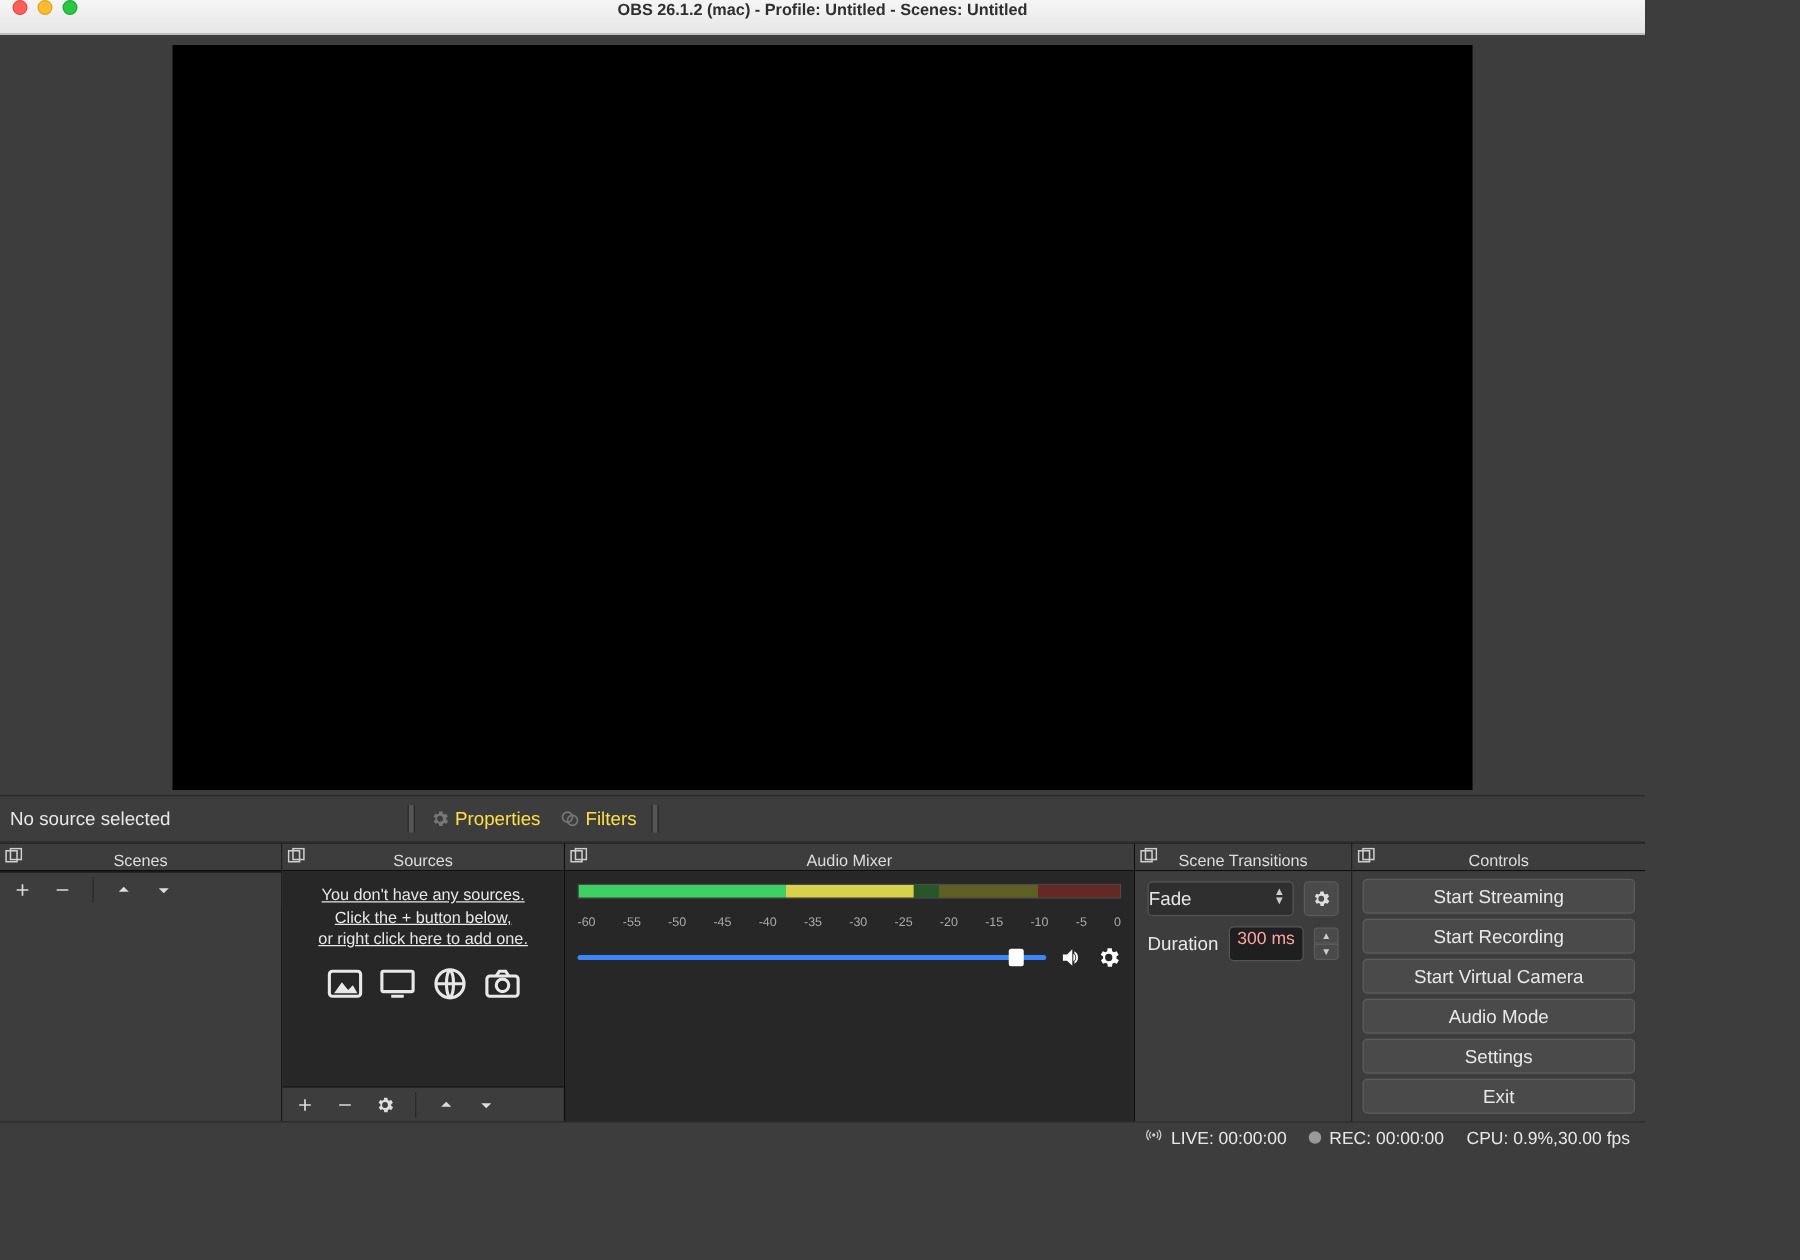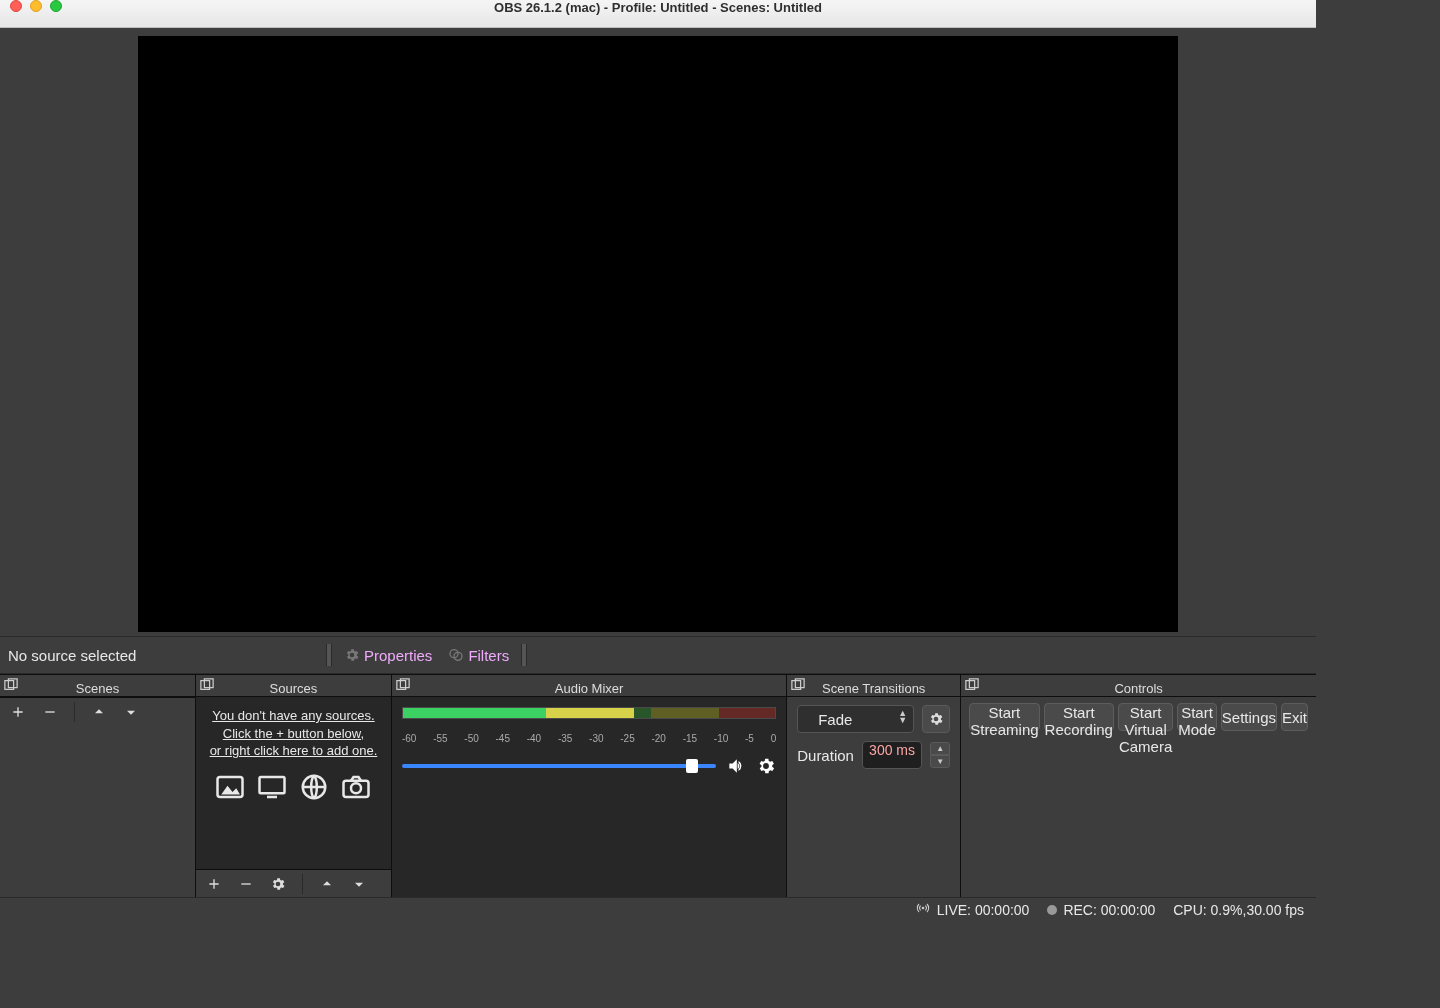--- a/index.html
+++ b/index.html
@@ -38,21 +38,21 @@
   .preview { width: 1040px; height: 596px; background:#000; }
 
   .src-toolbar {
     height: 38px; display:flex; align-items:center; padding: 0 8px;
     border-top: 1px solid #2b2b2b; border-bottom: 1px solid #2b2b2b;
     background:#3d3d3d;
     position: relative;
   }
   .src-toolbar .status { font-size: 15px; color:#e8e8e8; }
   .tbtn {
-    display:flex; gap:4px; font-size:15px; color:#f0abfc;
+    display:flex; gap:4px; font-size:15px; color:#fde047;
     padding: 4px 8px; border: none; background:transparent;
   }
   .vgrip { width:6px; height:22px; margin:0 4px; background:linear-gradient(#555,#555); border-left:1px solid #2a2a2a; border-right:1px solid #2a2a2a;}
   .tbtn svg { width:16px; height:16px; fill:#777; }
 
   .panels { flex:1; display:flex; border-top:1px solid #0e0e0e; }
   .panel { display:flex; flex-direction:column; background:#3d3d3d; border-right:1px solid #0e0e0e;}
   .panel:last-child{border-right:none;}
   .panel-header {
     height: 22px; background:#3d3d3d; text-align:center; font-size:13px; color:#ddd;
@@ -106,34 +106,34 @@
   .slider-row{display:flex;align-items:center;gap:10px;margin-top:12px;}
   .slider{flex:1;position:relative;height:4px;background:#3a86ff;border-radius:2px;}
   .slider .thumb{position:absolute;right:18px;top:-5px;width:12px;height:14px;background:#fff;border-radius:2px;}
   .slider-row svg{width:20px;height:20px;fill:#fff;}
 
   
   .trans-body{padding:8px 10px;background:#3d3d3d;}
   .trans-row{display:flex;align-items:center;gap:8px;margin-bottom:8px;}
   .select{
     flex:1; background:#2f2f2f; border:1px solid #555; border-radius:4px;
-    height:28px; display:flex; align-items:center; padding:0 20px; color:#e8e8e8;
+    height:28px; display:flex; align-items:center; padding:0 0; color:#e8e8e8;
     position:relative; font-size:15px;
   }
   .select .arrows{position:absolute;right:6px;top:4px;display:flex;flex-direction:column;line-height:7px;font-size:9px;color:#ccc;}
   .sqbtn{width:28px;height:28px;background:#4a4a4a;border:1px solid #5a5a5a;border-radius:4px;display:flex;align-items:center;justify-content:center;}
   .sqbtn svg{width:16px;height:16px;fill:#ddd;}
   .label{font-size:15px;color:#e8e8e8;width:62px;}
   .numfield{width:84px;height:28px;background:#1f1f1f;border:1px solid #555;border-radius:4px;color:#fca5a5;display:flex;align-items:flex-start;justify-content:center;font-size:14px;font-family:inherit;}
   .spin{display:flex;flex-direction:column;gap:0;}
   .spin .sb{width:20px;height:13px;background:#4a4a4a;border:1px solid #5a5a5a;font-size:8px;color:#ccc;display:flex;align-items:center;justify-content:center;}
   .spin .sb:first-child{border-radius:3px 3px 0 0;} .spin .sb:last-child{border-radius:0 0 3px 3px;}
 
   
-  .controls-body{padding:6px 8px;display:flex;flex-direction:row;gap:4px;background:#3d3d3d;}
+  .controls-body{padding:6px 8px;display:flex;flex-direction:column;gap:4px;background:#3d3d3d;}
   .ctrl-btn{
     height:28px;background:#4a4a4a;border:1px solid #5d5d5d;border-radius:4px;
     color:#e8e8e8;font-size:15px;
   }
 
   
   .statusbar{
     height:24px;background:#3d3d3d;border-top:1px solid #2a2a2a;
     display:flex;align-items:center;justify-content:flex-end;gap:18px;
     padding:0 12px;font-size:14px;color:#e8e8e8;
@@ -362,21 +362,21 @@
         <span class="dock-icon"><svg viewBox="0 0 16 16">
               <rect x="1" y="3" width="10" height="10" fill="none" stroke="#cfcfcf" stroke-width="1.4"></rect>
               <rect x="5" y="1" width="10" height="10" fill="none" stroke="#cfcfcf" stroke-width="1.4"></rect>
             </svg></span>
         <span>Controls</span>
       </div>
       <div class="panel-body controls-body" style="background:#3d3d3d;">
         <button class="ctrl-btn">Start Streaming</button>
         <button class="ctrl-btn">Start Recording</button>
         <button class="ctrl-btn">Start Virtual Camera</button>
-        <button class="ctrl-btn">Start Mode</button>
+        <button class="ctrl-btn">Audio Mode</button>
         <button class="ctrl-btn">Settings</button>
         <button class="ctrl-btn">Exit</button>
       </div>
     </div>
 
   </div>
 
   <div class="statusbar">
     <div class="chunk">
       <span class="antenna"><svg viewBox="0 0 24 24">

